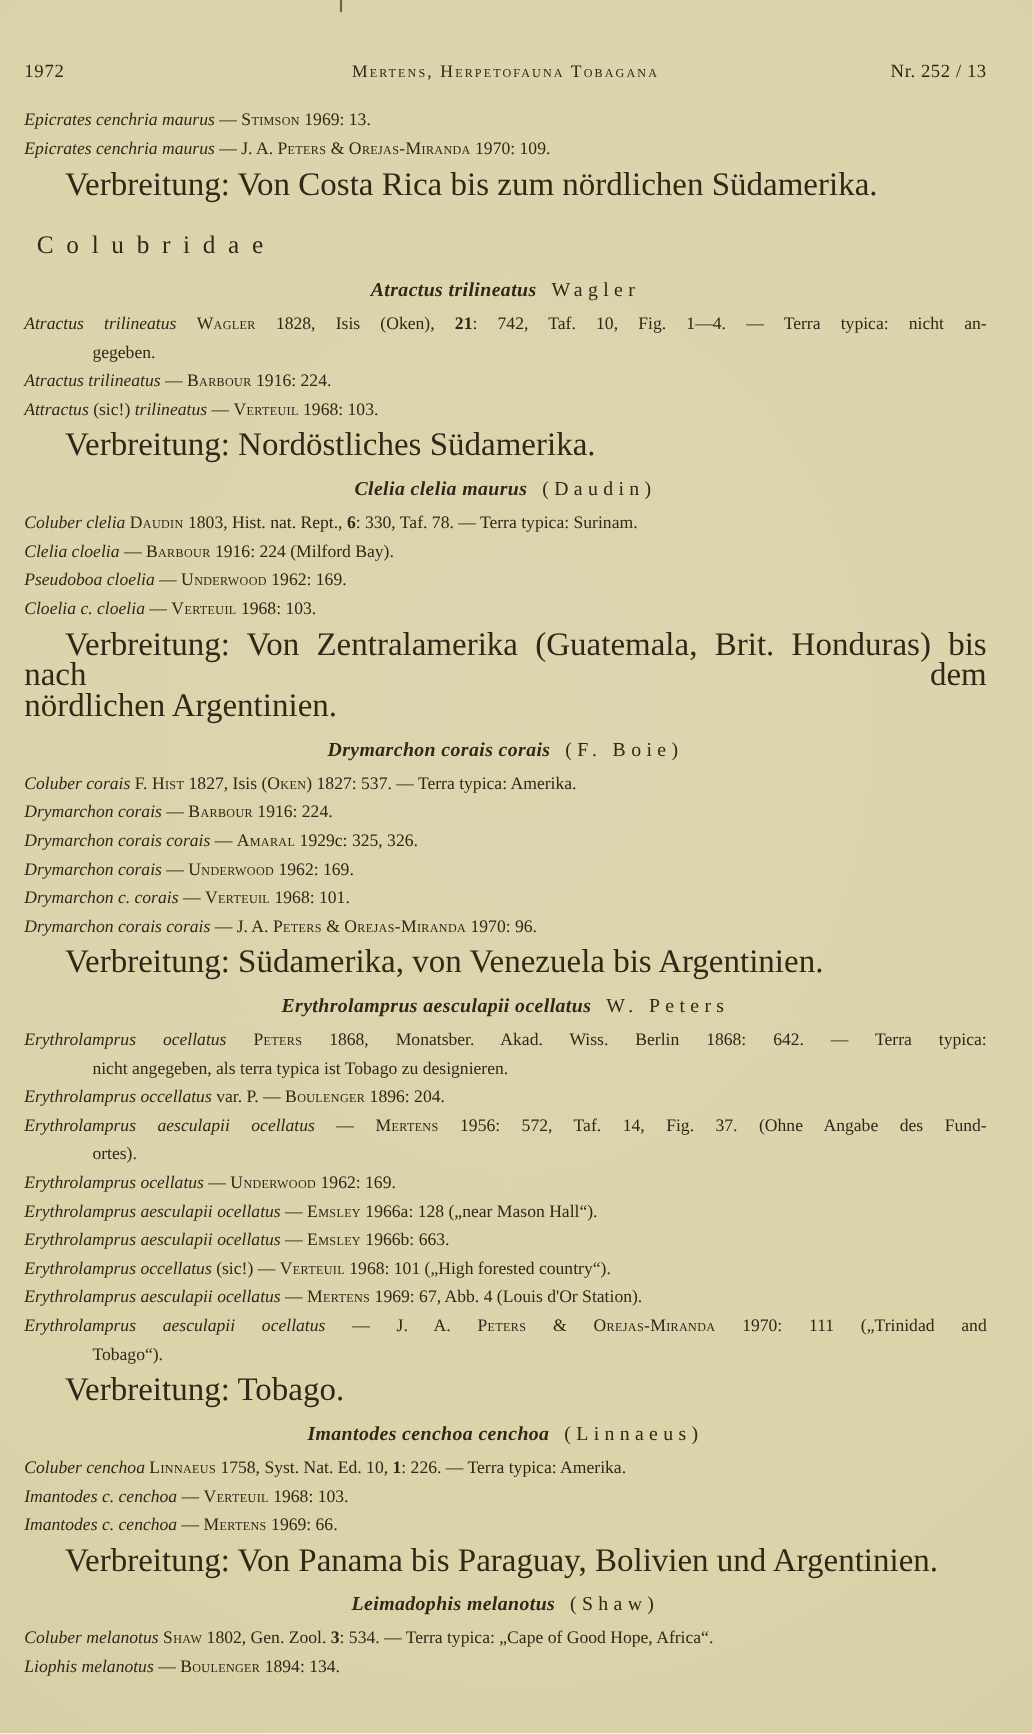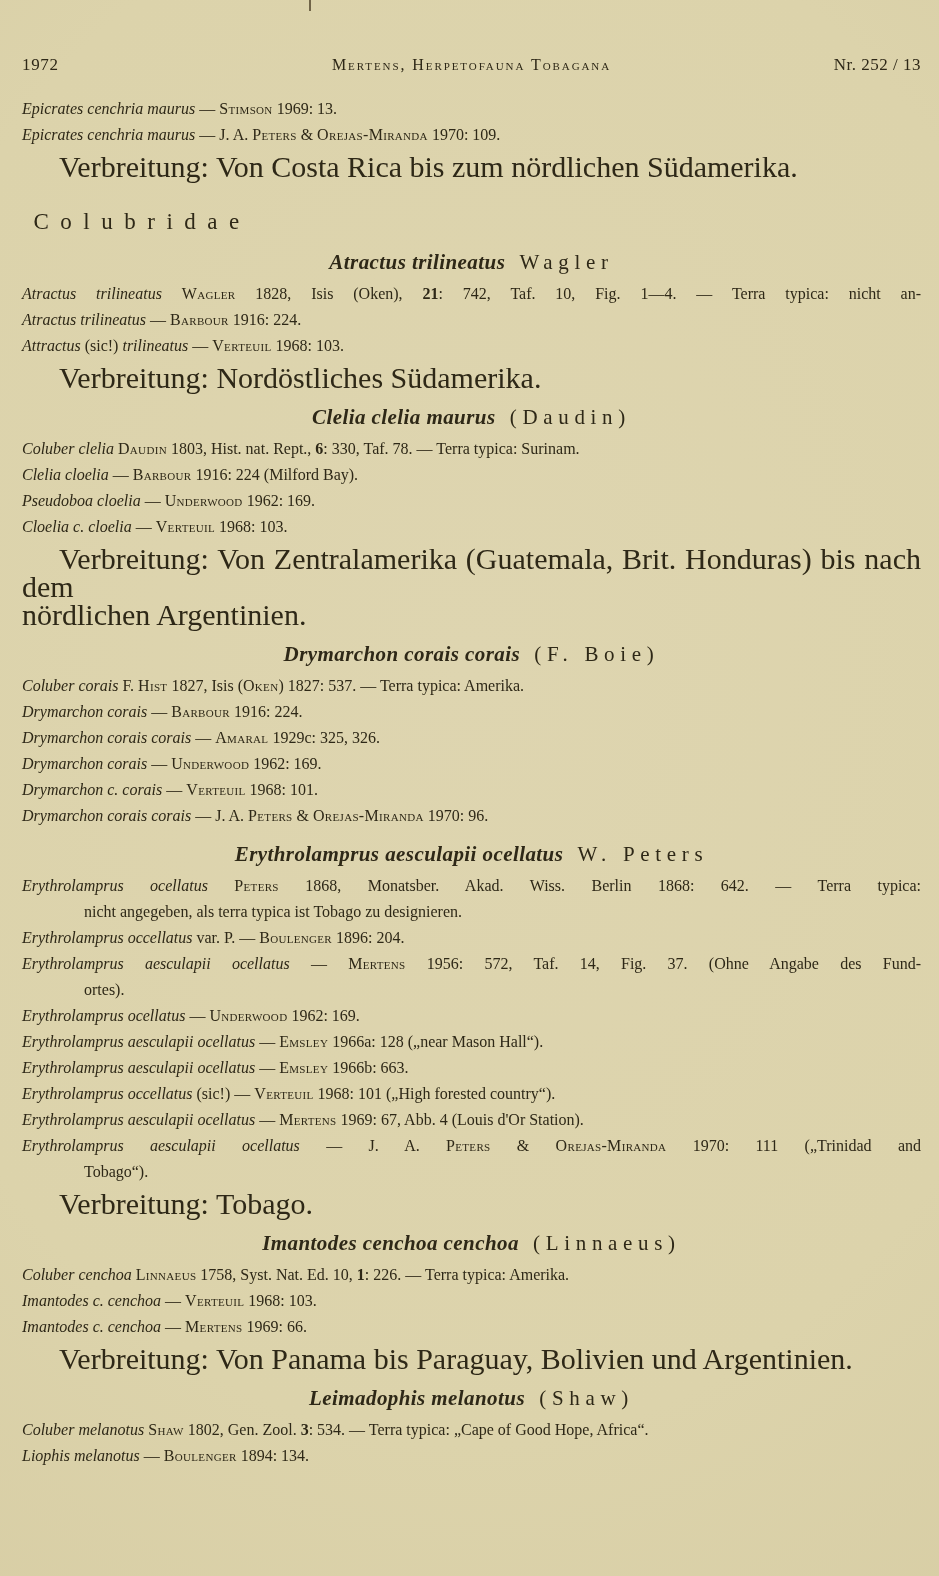--- a/index.html
+++ b/index.html
@@ -8,21 +8,21 @@
   body {
     width: 939px; height: 1576px;
     font-family: "Liberation Serif", "DejaVu Serif", serif;
     color: #2e2817;
     overflow: hidden;
   }
   .page {
     position: relative;
     width: 939px; height: 1576px;
     box-sizing: border-box;
-    padding: 54px 18px 0 22px;
+    padding: 54px 42px 0 22px;
     background:
       radial-gradient(ellipse 120% 90% at 50% 42%, #ded5b0 0%, #dcd3ab 55%, #d7cda4 85%, #d0c69c 100%);
   }
   .scan-mark {
     position: absolute; left: 309px; top: 0;
     width: 2px; height: 11px;
     background: #55492f; opacity: .8;
   }
   
   .running-head {
@@ -59,21 +59,21 @@
 
   
   .family-heading {
     margin: 26px 0 0;
     font-size: 23px; line-height: 30px;
     letter-spacing: .50em; text-indent: .50em;
   }
   .species-heading {
     margin: 10px 0 4px;
     text-align: center;
-    font-size: 21px; line-height: 30px;
+    font-size: 18px; line-height: 30px;
   }
   .species-name { font-style: italic; font-weight: bold; letter-spacing: .02em; }
   .species-author { letter-spacing: .27em; margin-left: 9px; }
 </style>
 </head>
 <body>
 
 <div class="page">
   <div class="scan-mark"></div>
 
@@ -88,20 +88,21 @@
         <div class="syn-line"><span class="it">Epicrates cenchria maurus</span><span> — </span><span class="sc">Stimson</span><span> 1969: 13.</span></div>
         <div class="syn-line"><span class="it">Epicrates cenchria maurus</span><span> — J. A. </span><span class="sc">Peters</span><span> &amp; </span><span class="sc">Orejas-Miranda</span><span> 1970: 109.</span></div>
       </div>
       <div class="verb">
         <div class="verb-line indent">Verbreitung: Von Costa Rica bis zum nördlichen Südamerika.</div>
       </div>
       <div class="family-heading">Colubridae</div>
       <div class="species-heading"><span class="species-name">Atractus trilineatus</span> <span class="species-author">Wagler</span></div>
       <div class="syn-block">
         <div class="syn-line fill"><span class="it">Atractus trilineatus</span><span> </span><span class="sc">Wagler</span><span> 1828, Isis (Oken), </span><span class="bd">21</span><span>: 742, Taf. 10, Fig. 1—4. — Terra typica: nicht an-</span></div>
+        <div class="syn-line cont"><span>gegeben.</span></div>
         <div class="syn-line"><span class="it">Atractus trilineatus</span><span> — </span><span class="sc">Barbour</span><span> 1916: 224.</span></div>
         <div class="syn-line"><span class="it">Attractus</span><span> (sic!) </span><span class="it">trilineatus</span><span> — </span><span class="sc">Verteuil</span><span> 1968: 103.</span></div>
       </div>
       <div class="verb">
         <div class="verb-line indent">Verbreitung: Nordöstliches Südamerika.</div>
       </div>
       <div class="species-heading"><span class="species-name">Clelia clelia maurus</span> <span class="species-author">(Daudin)</span></div>
       <div class="syn-block">
         <div class="syn-line"><span class="it">Coluber clelia</span><span> </span><span class="sc">Daudin</span><span> 1803, Hist. nat. Rept., </span><span class="bd">6</span><span>: 330, Taf. 78. — Terra typica: Surinam.</span></div>
         <div class="syn-line"><span class="it">Clelia cloelia</span><span> — </span><span class="sc">Barbour</span><span> 1916: 224 (Milford Bay).</span></div>
@@ -113,20 +114,23 @@
         <div class="verb-line">nördlichen Argentinien.</div>
       </div>
       <div class="species-heading"><span class="species-name">Drymarchon corais corais</span> <span class="species-author">(F. Boie)</span></div>
       <div class="syn-block">
         <div class="syn-line"><span class="it">Coluber corais</span><span> F. </span><span class="sc">Hist</span><span> 1827, Isis (</span><span class="sc">Oken</span><span>) 1827: 537. — Terra typica: Amerika.</span></div>
         <div class="syn-line"><span class="it">Drymarchon corais</span><span> — </span><span class="sc">Barbour</span><span> 1916: 224.</span></div>
         <div class="syn-line"><span class="it">Drymarchon corais corais</span><span> — </span><span class="sc">Amaral</span><span> 1929c: 325, 326.</span></div>
         <div class="syn-line"><span class="it">Drymarchon corais</span><span> — </span><span class="sc">Underwood</span><span> 1962: 169.</span></div>
         <div class="syn-line"><span class="it">Drymarchon c. corais</span><span> — </span><span class="sc">Verteuil</span><span> 1968: 101.</span></div>
         <div class="syn-line"><span class="it">Drymarchon corais corais</span><span> — J. A. </span><span class="sc">Peters</span><span> &amp; </span><span class="sc">Orejas-Miranda</span><span> 1970: 96.</span></div>
+      </div>
+      <div class="verb">
+        <div class="verb-line indent">Verbreitung: Südamerika, von Venezuela bis Argentinien.</div>
       </div>
       <div class="species-heading"><span class="species-name">Erythrolamprus aesculapii ocellatus</span> <span class="species-author">W. Peters</span></div>
       <div class="syn-block">
         <div class="syn-line fill"><span class="it">Erythrolamprus ocellatus</span><span> </span><span class="sc">Peters</span><span> 1868, Monatsber. Akad. Wiss. Berlin 1868: 642. — Terra typica:</span></div>
         <div class="syn-line cont"><span>nicht angegeben, als terra typica ist Tobago zu designieren.</span></div>
         <div class="syn-line"><span class="it">Erythrolamprus occellatus</span><span> var. P. — </span><span class="sc">Boulenger</span><span> 1896: 204.</span></div>
         <div class="syn-line fill"><span class="it">Erythrolamprus aesculapii ocellatus</span><span> — </span><span class="sc">Mertens</span><span> 1956: 572, Taf. 14, Fig. 37. (Ohne Angabe des Fund-</span></div>
         <div class="syn-line cont"><span>ortes).</span></div>
         <div class="syn-line"><span class="it">Erythrolamprus ocellatus</span><span> — </span><span class="sc">Underwood</span><span> 1962: 169.</span></div>
         <div class="syn-line"><span class="it">Erythrolamprus aesculapii ocellatus</span><span> — </span><span class="sc">Emsley</span><span> 1966a: 128 („near Mason Hall“).</span></div>

